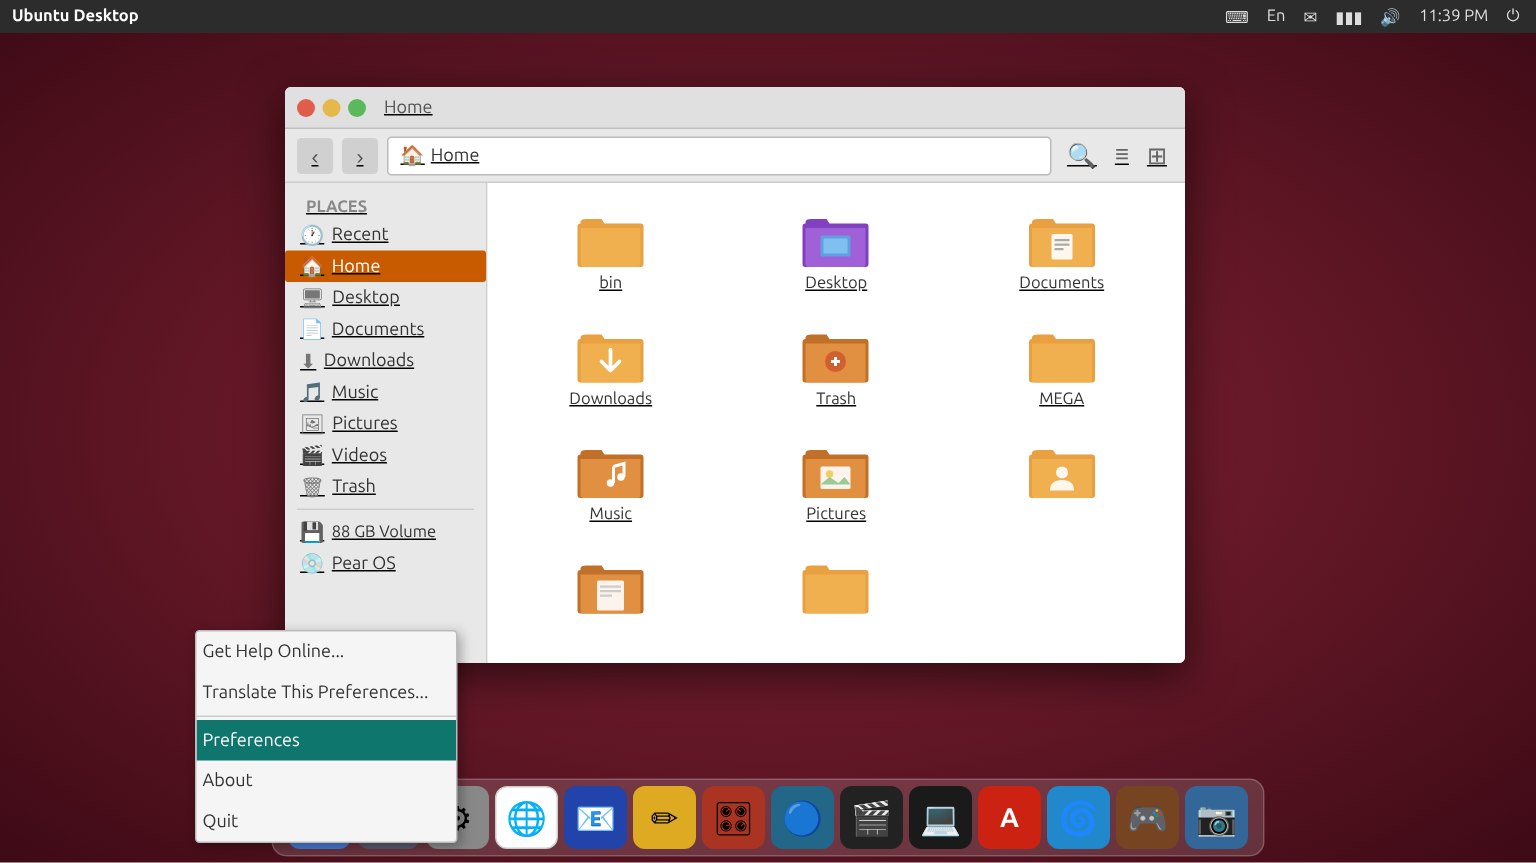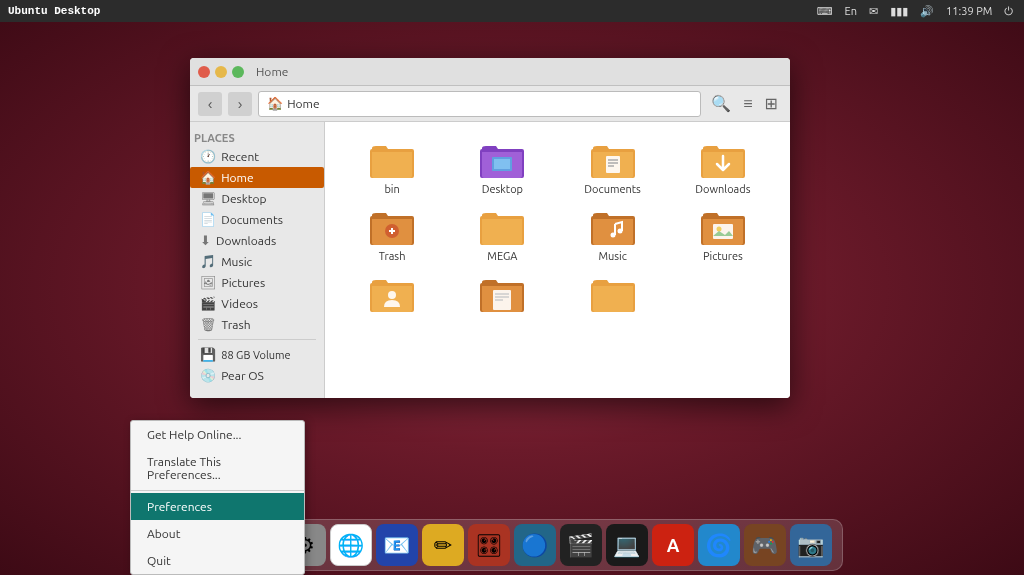--- a/index.html
+++ b/index.html
@@ -23,46 +23,46 @@
       padding: 0 8px;
       position: absolute;
       top: 0;
       left: 0;
       z-index: 100;
     }
     .top-bar-left {
       color: #fff;
       font-size: 11px;
       font-weight: bold;
-      font-family: Liberation Mono, monospace;
     }
     .top-bar-right {
       display: flex;
       align-items: center;
       gap: 6px;
       color: #ddd;
       font-size: 11px;
     }
     .top-bar-right span {
       padding: 0 3px;
     }
 
     
     .file-manager {
       position: absolute;
       top: 58px;
       left: 190px;
       width: 600px;
-      height: 340px;
+      height: 384px;
       background: #f0f0f0;
       border-radius: 4px;
       box-shadow: 0 8px 30px rgba(0,0,0,0.6);
       display: flex;
       flex-direction: column;
       overflow: hidden;
+      text-decoration: underline;
     }
     .window-titlebar {
       height: 28px;
       background: #e0e0e0;
       display: flex;
       align-items: center;
       padding: 0 8px;
       border-bottom: 1px solid #c0c0c0;
     }
     .window-controls {
@@ -147,21 +147,21 @@
       width: 135px;
       background: #e8e8e8;
       border-right: 1px solid #ccc;
       overflow-y: auto;
       padding: 6px 0;
     }
     .sidebar-section-label {
       font-size: 11px;
       color: #888;
       font-weight: bold;
-      padding: 4px 4px 2px;
+      padding: 4px 14px 2px;
       text-transform: uppercase;
     }
     .sidebar-item {
       display: flex;
       align-items: center;
       gap: 5px;
       padding: 3px 10px;
       font-size: 12px;
       color: #333;
       cursor: pointer;
@@ -173,21 +173,22 @@
 
     
     .main-content {
       flex: 1;
       background: #fff;
       overflow-y: auto;
       padding: 12px;
     }
     .folder-grid {
       display: grid;
-      grid-template-columns: repeat(4, 1fr);
+      grid-template-columns: repeat(3, 1fr);
+      gap: 10px;
     }
     .folder-item {
       display: flex;
       flex-direction: column;
       align-items: center;
       gap: 3px;
       cursor: pointer;
       padding: 6px;
       border-radius: 4px;
     }
@@ -213,21 +214,21 @@
       left: 130px;
       width: 175px;
       background: #f5f5f5;
       border: 1px solid #bbb;
       border-radius: 3px;
       box-shadow: 2px 2px 8px rgba(0,0,0,0.3);
       z-index: 200;
       overflow: hidden;
     }
     .context-menu-item {
-      padding: 7px 16px;
+      padding: 7px 4px;
       font-size: 12px;
       color: #333;
       cursor: pointer;
     }
     .context-menu-item.active {
       background: #0f766e;
       color: #fff;
     }
     .context-menu-divider {
       height: 1px;

